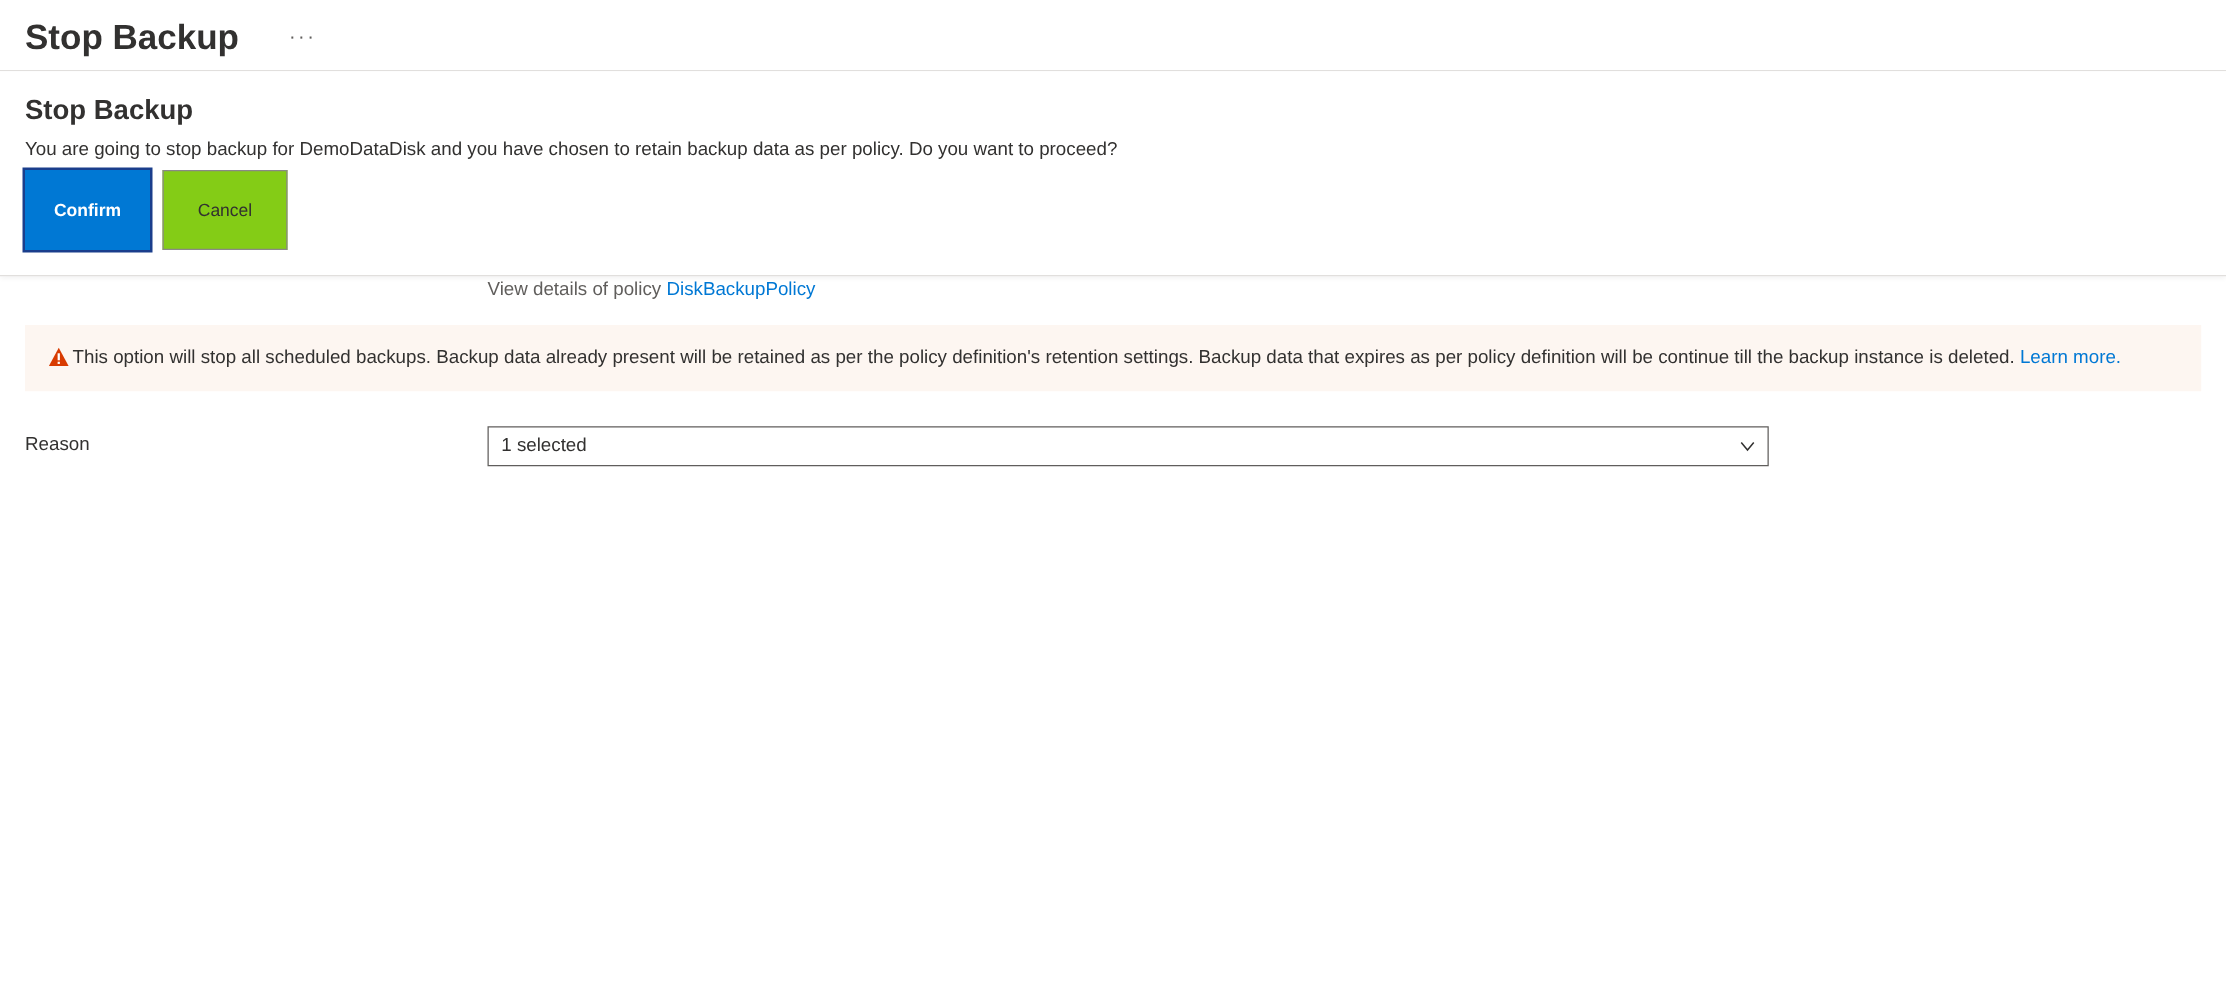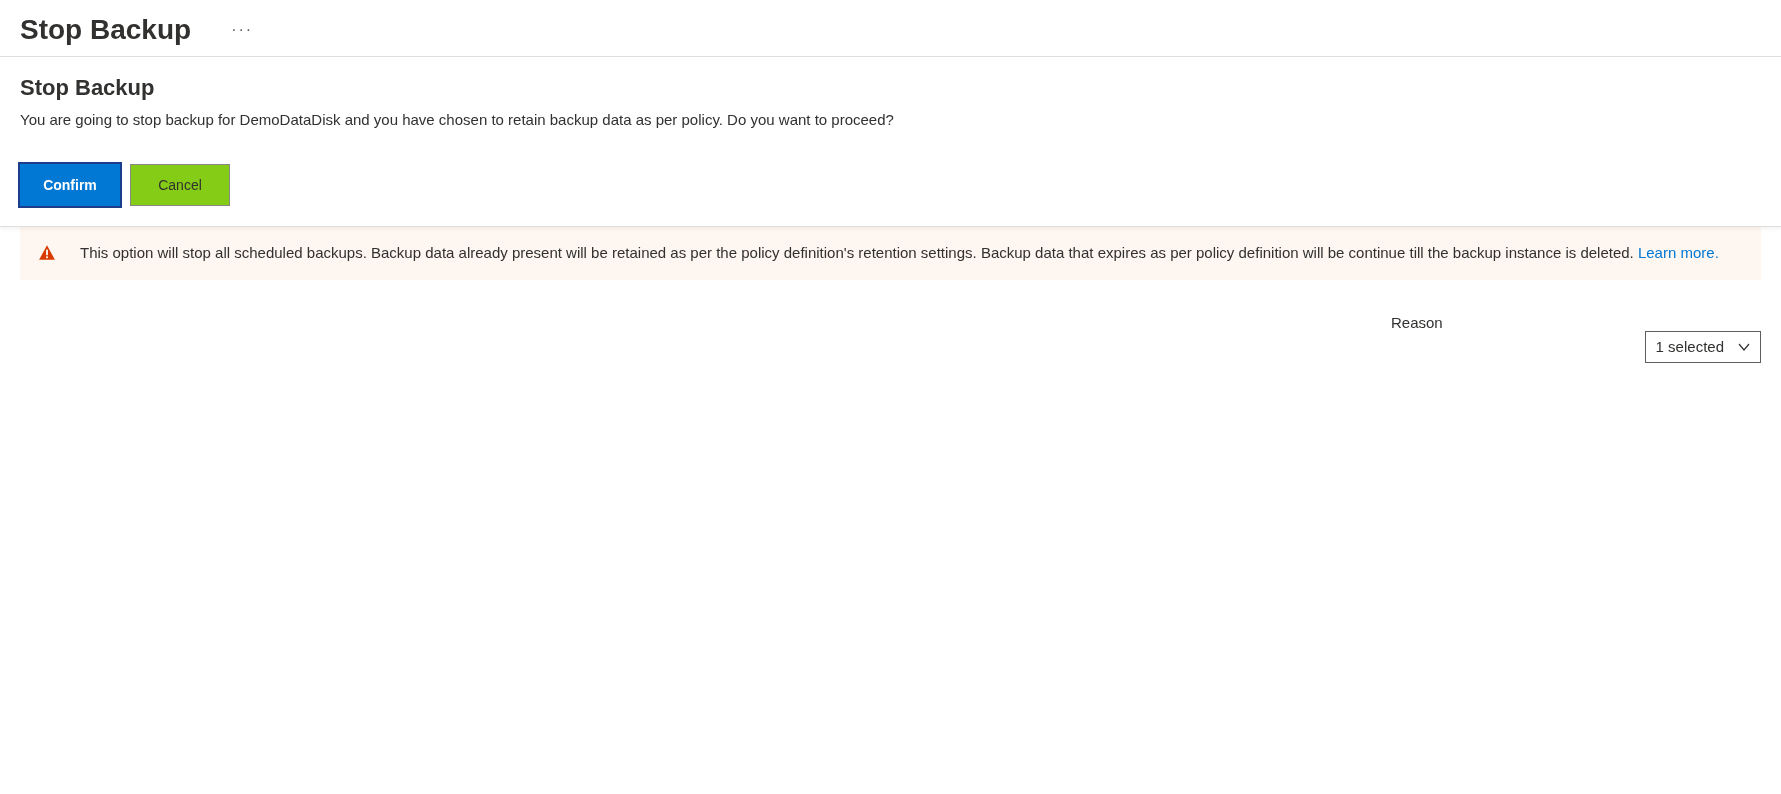--- a/index.html
+++ b/index.html
@@ -47,30 +47,30 @@
       z-index: 2;
     }
     .confirm-heading {
       font-size: 22px;
       font-weight: 600;
       margin-bottom: 10px;
     }
     .confirm-text {
       font-size: 15px;
       color: #323130;
-      margin-bottom: 36px;
+      margin-bottom: 8px;
     }
     .button-row {
       display: flex;
       gap: 10px;
     }
     .btn {
       font-family: inherit;
       font-size: 14px;
-      padding: 12px 20px;
+      padding: 23px 20px;
       border: 1px solid #8a8886;
       background: #ffffff;
       cursor: pointer;
       min-width: 100px;
     }
     .btn-primary {
       background: #0078d4;
       color: #ffffff;
       border: 1px solid #0078d4;
       outline: 2px solid #1a3e8c;
@@ -93,39 +93,38 @@
     .link {
       color: #0078d4;
       text-decoration: none;
       cursor: pointer;
     }
     .info-box {
       background: #fdf6f1;
       padding: 15px 18px;
       display: flex;
       align-items: flex-start;
-      gap: 24px;
+      gap: 2px;
       margin-bottom: 28px;
     }
     .warning-icon {
       flex-shrink: 0;
       width: 18px;
       height: 18px;
       margin-top: 2px;
     }
     .info-text {
       font-size: 15px;
       color: #323130;
       line-height: 1.5;
     }
     .form-row {
       display: flex;
-      align-items: flex-end;
+      align-items: flex-start;
       margin-bottom: 28px;
-      flex-direction: column;
     }
     .form-label {
       width: 370px;
       font-size: 15px;
       color: #323130;
       padding-top: 6px;
     }
     .form-control-wrap {
       flex: 1;
       max-width: 1025px;
@@ -181,20 +180,23 @@
 <div class="confirm-section">
   <h2 class="confirm-heading">Stop Backup</h2>
   <p class="confirm-text">You are going to stop backup for DemoDataDisk and you have chosen to retain backup data as per policy. Do you want to proceed?</p>
   <div class="button-row">
     <button class="btn btn-primary">Confirm</button>
     <button class="btn btn-secondary">Cancel</button>
   </div>
 </div>
 
 <div class="content-section">
+  <div class="policy-line">
+    <span>View details of policy </span><a class="link">DiskBackupPolicy</a>
+  </div>
 
   <div class="info-box">
     <svg class="warning-icon" viewBox="0 0 16 16">
       <path fill="#d83b01" d="M8 1 L15 14 L1 14 Z"></path>
       <rect x="7.2" y="5" width="1.6" height="5" fill="#ffffff"></rect>
       <rect x="7.2" y="11" width="1.6" height="1.6" fill="#ffffff"></rect>
     </svg>
     <div class="info-text">
       <span>This option will stop all scheduled backups. Backup data already present will be retained as per the policy definition's retention settings. Backup data that expires as per policy definition will be continue till the backup instance is deleted. </span><a class="link">Learn more.</a>
     </div>

